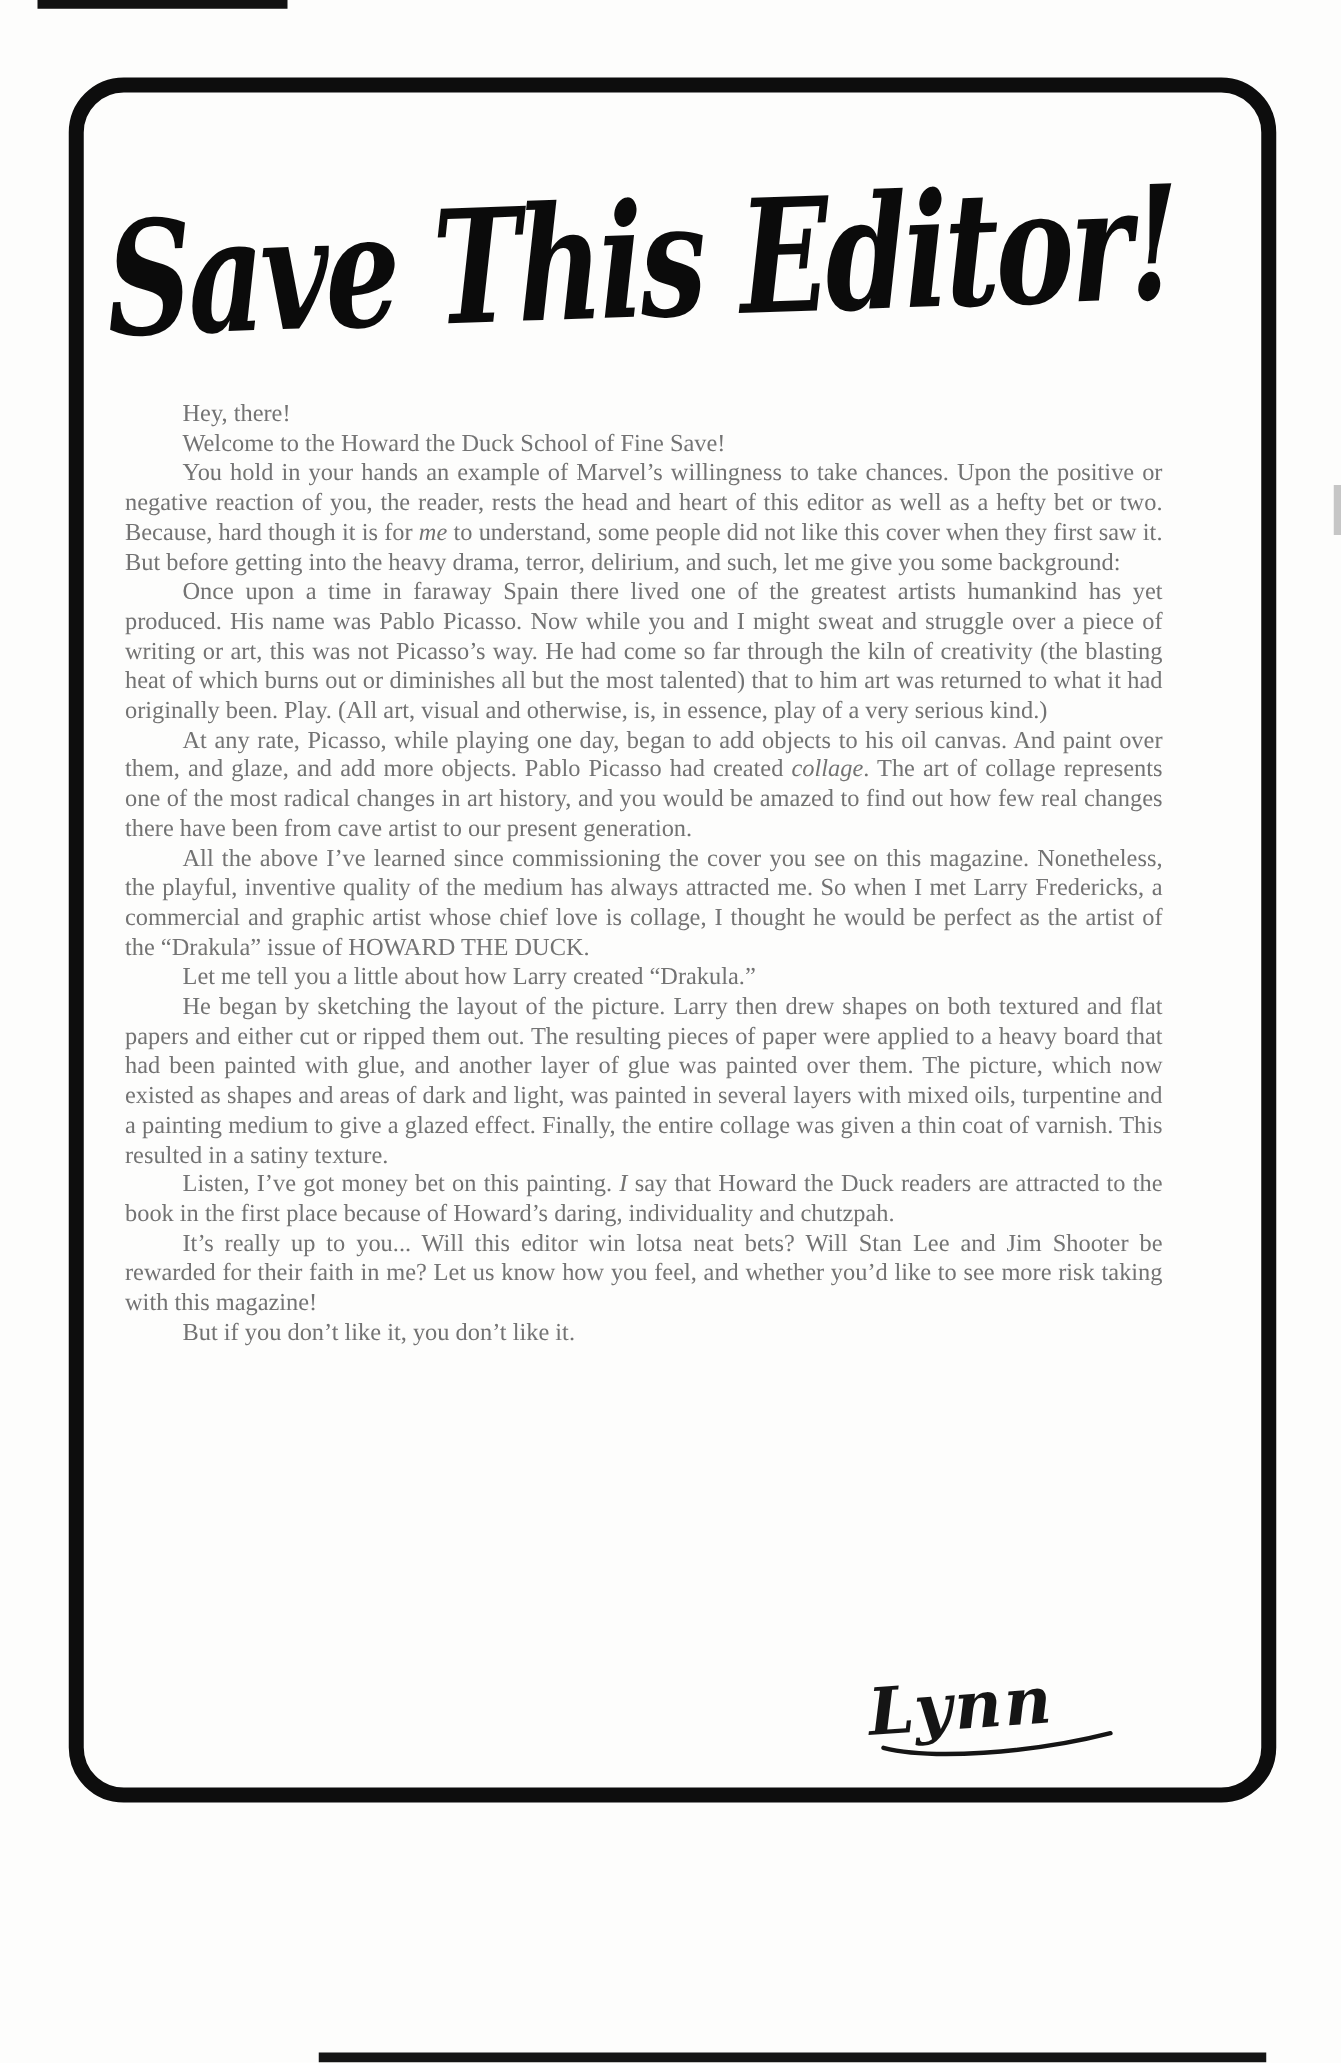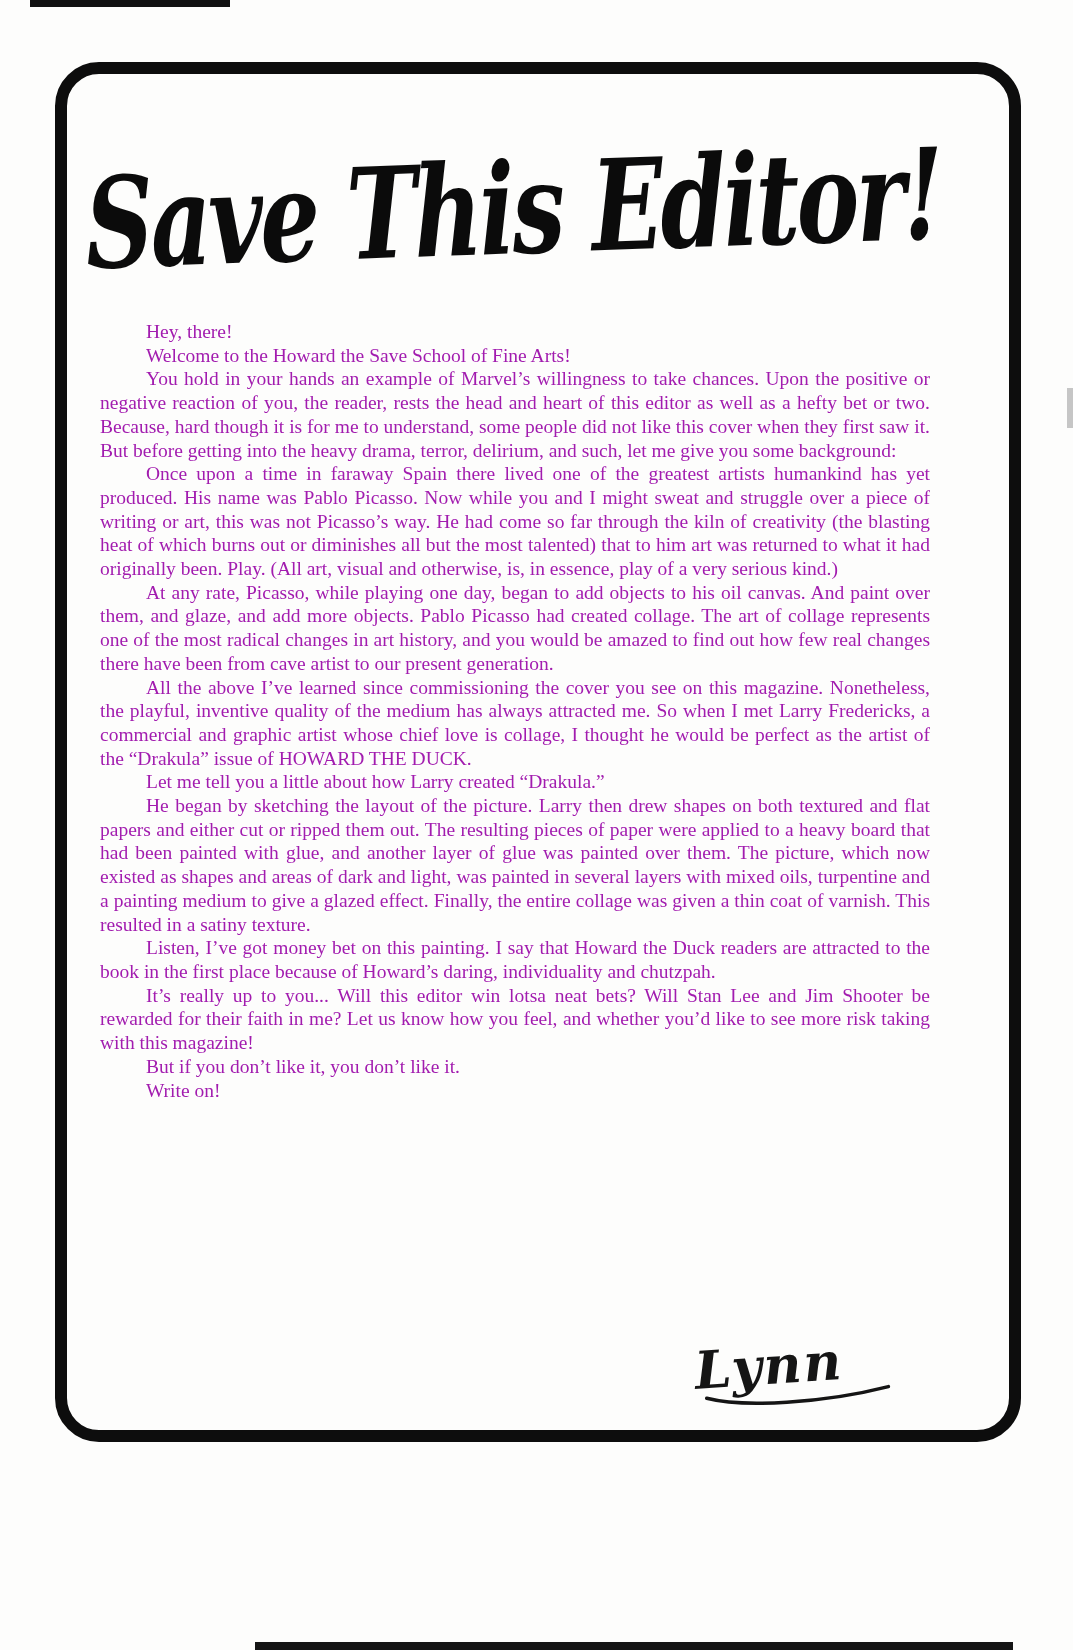--- a/index.html
+++ b/index.html
@@ -25,25 +25,25 @@
   
   .title-svg{position:absolute;left:14px;top:52px;width:880px;height:195px;overflow:visible;}
   .title-text{
     font-family:"DejaVu Serif", serif;font-style:italic;font-weight:bold;
     font-size:126px;fill:#0b0b0b;letter-spacing:-4px;
   }
 
   
   .body{
     position:absolute;left:33px;top:246px;width:830px;
-    font-size:19.5px;line-height:23.7px;color:#a21caf;
+    font-size:19.5px;line-height:23.7px;color:#737373;
     text-align:justify;
   }
   p.letter-paragraph{margin:0;text-indent:46px;}
-  .em{}
+  .em{font-style:italic;}
 
   
   .signature-wrap{position:absolute;left:628px;top:1258px;width:230px;transform:rotate(-4deg);}
   .signature{
     font-family:"DejaVu Serif", serif;font-style:italic;font-weight:bold;
     font-size:52px;color:#151515;letter-spacing:2px;
   }
   .flourish{display:block;width:190px;height:24px;margin:-10px 0 0 6px;}
   .flourish path{stroke:#151515;stroke-width:3.5;fill:none;stroke-linecap:round;}
 </style>
@@ -55,31 +55,30 @@
   <div class="artifact top-strip"></div>
 
   <div class="frame">
 
     <svg class="title-svg" viewBox="0 0 880 195" preserveAspectRatio="none">
       <text class="title-text" x="6" y="142" textLength="856" lengthAdjust="spacingAndGlyphs" transform="rotate(-2 10 142)">Save This Editor!</text>
     </svg>
 
     <div class="body">
         <p class="letter-paragraph"><span>Hey, there!</span></p>
-        <p class="letter-paragraph"><span>Welcome to the Howard the Save School of Fine Arts!</span></p>
+        <p class="letter-paragraph"><span>Welcome to the Howard the Duck School of Fine Save!</span></p>
         <p class="letter-paragraph"><span>You hold in your hands an example of Marvel’s willingness to take chances. Upon the positive or negative reaction of you, the reader, rests the head and heart of this editor as well as a hefty bet or two. Because, hard though it is for </span><span class="em">me</span><span> to understand, some people did not like this cover when they first saw it. But before getting into the heavy drama, terror, delirium, and such, let me give you some background:</span></p>
         <p class="letter-paragraph"><span>Once upon a time in faraway Spain there lived one of the greatest artists humankind has yet produced. His name was Pablo Picasso. Now while you and I might sweat and struggle over a piece of writing or art, this was not Picasso’s way. He had come so far through the kiln of creativity (the blasting heat of which burns out or diminishes all but the most talented) that to him art was returned to what it had originally been. Play. (All art, visual and otherwise, is, in essence, play of a very serious kind.)</span></p>
         <p class="letter-paragraph"><span>At any rate, Picasso, while playing one day, began to add objects to his oil canvas. And paint over them, and glaze, and add more objects. Pablo Picasso had created </span><span class="em">collage</span><span>. The art of collage represents one of the most radical changes in art history, and you would be amazed to find out how few real changes there have been from cave artist to our present generation.</span></p>
         <p class="letter-paragraph"><span>All the above I’ve learned since commissioning the cover you see on this magazine. Nonetheless, the playful, inventive quality of the medium has always attracted me. So when I met Larry Fredericks, a commercial and graphic artist whose chief love is collage, I thought he would be perfect as the artist of the “Drakula” issue of HOWARD THE DUCK.</span></p>
         <p class="letter-paragraph"><span>Let me tell you a little about how Larry created “Drakula.”</span></p>
         <p class="letter-paragraph"><span>He began by sketching the layout of the picture. Larry then drew shapes on both textured and flat papers and either cut or ripped them out. The resulting pieces of paper were applied to a heavy board that had been painted with glue, and another layer of glue was painted over them. The picture, which now existed as shapes and areas of dark and light, was painted in several layers with mixed oils, turpentine and a painting medium to give a glazed effect. Finally, the entire collage was given a thin coat of varnish. This resulted in a satiny texture.</span></p>
         <p class="letter-paragraph"><span>Listen, I’ve got money bet on this painting. </span><span class="em">I</span><span> say that Howard the Duck readers are attracted to the book in the first place because of Howard’s daring, individuality and chutzpah.</span></p>
         <p class="letter-paragraph"><span>It’s really up to you... Will this editor win lotsa neat bets? Will Stan Lee and Jim Shooter be rewarded for their faith in me? Let us know how you feel, and whether you’d like to see more risk taking with this magazine!</span></p>
         <p class="letter-paragraph"><span>But if you don’t like it, you don’t like it.</span></p>
-        <p class="letter-paragraph"><span>Write on!</span></p>
       </div>
 
     <div class="signature-wrap">
       <div class="signature">Lynn</div>
       <svg class="flourish" viewBox="0 0 190 24">
         <path d="M4 8 C 40 20, 120 21, 186 9"></path>
       </svg>
     </div>
 
   </div>

